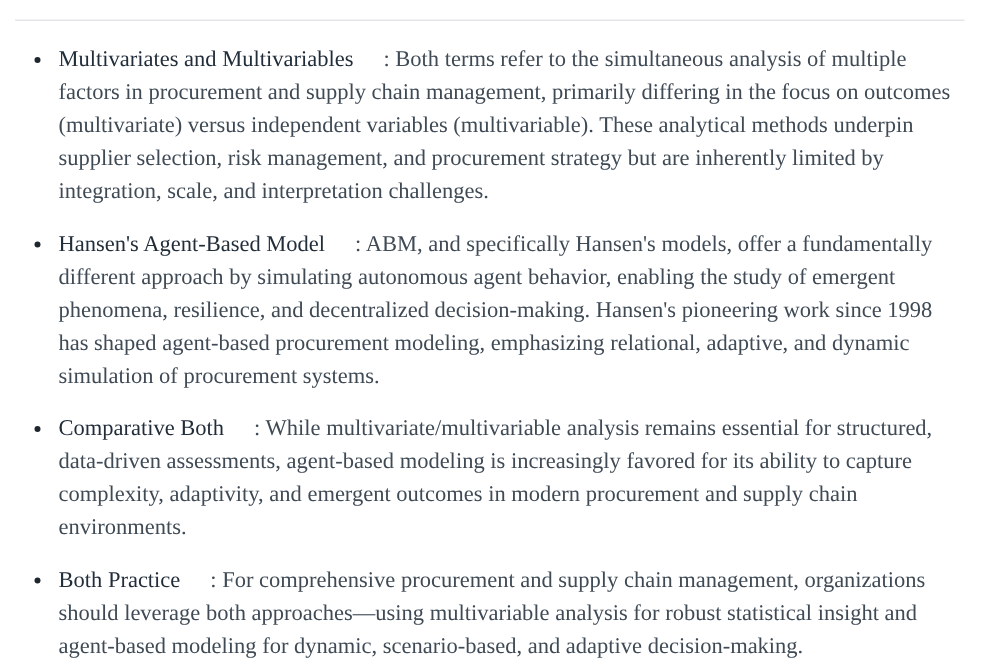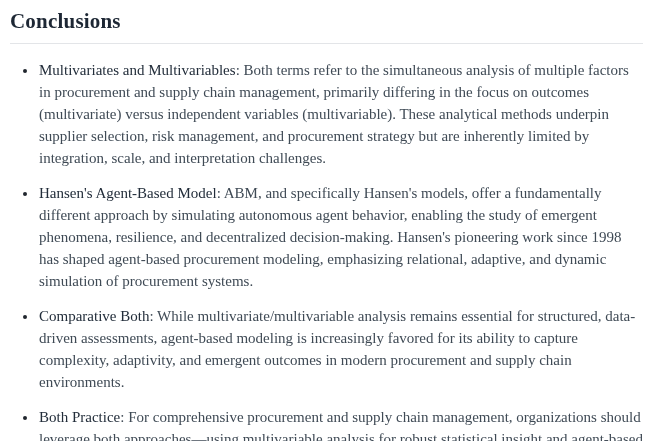--- a/index.html
+++ b/index.html
@@ -49,27 +49,27 @@
   .conclusions-list li::marker{
     color:#20262e;
     font-size:13px;
   }
   .bullet-lead{
     font-weight:400;
     color:var(--lead-color);
   }
   .bullet-body{
     color:var(--body-color);
+    margin-left:20px;
   }
 </style>
 </head>
 <body>
 
 <div class="page">
-  <h1 class="page-title">Conclusions</h1>
   <hr class="divider">
   <ul class="conclusions-list">
   <li>
     <span class="bullet-lead">Multivariates and Multivariables</span><span class="bullet-body">: Both terms refer to the simultaneous analysis of multiple factors in procurement and supply chain management, primarily differing in the focus on outcomes (multivariate) versus independent variables (multivariable). These analytical methods underpin supplier selection, risk management, and procurement strategy but are inherently limited by integration, scale, and interpretation challenges.</span>
   </li>
 
   <li>
     <span class="bullet-lead">Hansen's Agent-Based Model</span><span class="bullet-body">: ABM, and specifically Hansen's models, offer a fundamentally different approach by simulating autonomous agent behavior, enabling the study of emergent phenomena, resilience, and decentralized decision-making. Hansen's pioneering work since 1998 has shaped agent-based procurement modeling, emphasizing relational, adaptive, and dynamic simulation of procurement systems.</span>
   </li>
 

